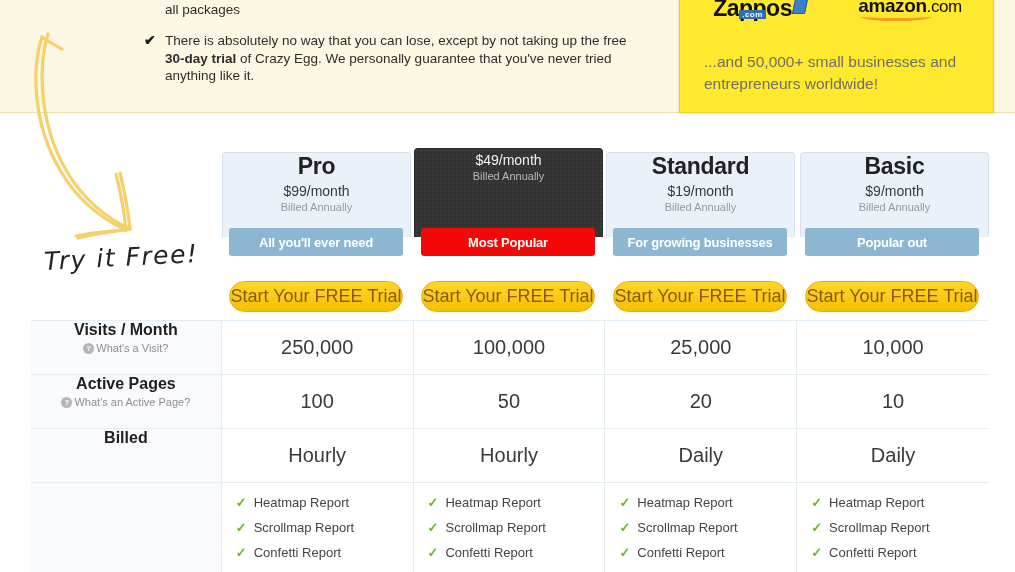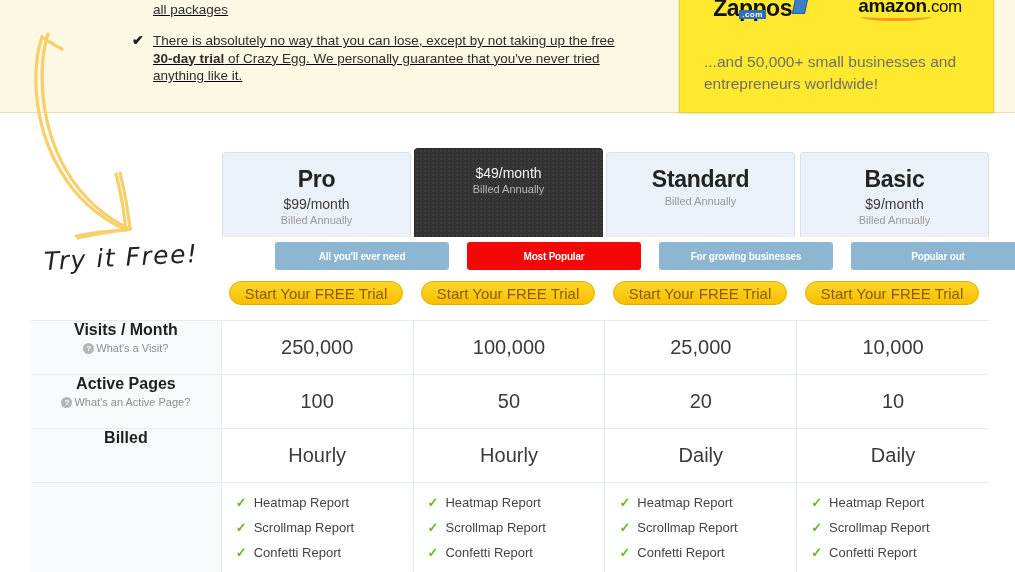--- a/index.html
+++ b/index.html
@@ -11,21 +11,21 @@
   }
   #page { position: relative; width: 1015px; height: 572px; background: #fff; }
 
   
   .cream-banner {
     position: absolute; left: 0; top: 0; width: 1015px; height: 113px;
     background: #fdf8e3;
     border-bottom: 1px solid #eadfae;
   }
   .guarantee-list {
-    position: absolute; left: 128px; top: 0px; width: 500px; text-decoration: underline;
+    position: absolute; left: 140px; top: 0px; width: 500px;
   }
   .gline-top {
     font-size: 13.5px; color: #2d2d2d; line-height: 17px;
     padding-left: 25px; padding-top: 1px;
   }
   .gitem {
     position: relative; padding-left: 25px; margin-top: 14px;
     font-size: 13.5px; line-height: 17.5px; color: #2d2d2d;
   }
   .gitem .tick {
@@ -89,52 +89,51 @@
     position: absolute; left: 31px; top: 148px; width: 958px;
   }
   .thead { position: relative; height: 172px; }
 
   .label-col-head { position: absolute; left: 0; top: 0; width: 191px; height: 172px; }
 
   .pcard {
     position: absolute; top: 4px; width: 189px;
     border: 1px solid #d5e1ec; border-bottom: none;
     background: #eaf1f8; border-radius: 4px 4px 0 0;
-    text-align: center; padding-top: 13px; height: 85px;
+    text-align: center; height: 85px;
   }
   .pcard.dark {
     top: 0px; height: 89px; background: #333333; border-color: #2b2b2b;
     background-image: radial-gradient(#3b3b3b 1px, transparent 1px);
     background-size: 4px 4px;
   }
   .pcard .pname {
     font-size: 23px; font-weight: bold; color: #222; letter-spacing: -0.3px;
   }
   .pcard.dark .pname { color: #ffffff; }
   .pcard .pprice { font-size: 14px; color: #3a3a3a; margin-top: 3px; }
   .pcard.dark .pprice { color: #f2f2f2; }
   .pcard .pbilled { font-size: 11px; color: #9a9a9a; margin-top: 2px; }
   .pcard.dark .pbilled { color: #b9b9b9; }
 
   .pbadge {
-    position: absolute; top: 94px; width: 174px; height: 28px;
-    border-radius: 3px; color: #fff; font-weight: bold; font-size: 10px;
+    position: absolute; top: 80px; width: 174px; height: 28px;
+    border-radius: 3px; color: #fff; font-weight: bold; font-size: 13px;
     display: flex; align-items: center; justify-content: center;
     letter-spacing: -0.2px;
-    margin-left: 46px;
   }
   .pbadge.blue { background: #8cb6d2; }
   .pbadge.red  { background: #f40707; }
 
   .pcta {
-    position: absolute; top: 133px; width: 174px; height: 24px;
+    position: absolute; top: 133px; width: 174px; height: 31px;
     border-radius: 17px;
     background: linear-gradient(#ffd62c, #f7bf00);
     border: 1px solid #e7ae00;
-    color: #8a5a06; font-size: 15px;
+    color: #8a5a06; font-size: 18px;
     display: flex; align-items: center; justify-content: center;
     cursor: pointer;
   }
 
   
   .trow { position: relative; display: flex; border-top: 1px solid #e2ecf4; }
   .tlabel {
     width: 191px; background: #f8fafd; border-right: 1px solid #e2ecf4;
     display: flex; flex-direction: column; align-items: center;
     justify-content: flex-start; text-align: center;
@@ -228,20 +227,21 @@
 
       <div class="pcard dark" style="left:383px">
         <div class="pprice">$49/month</div>
         <div class="pbilled">Billed Annually</div>
       </div>
       <div class="pbadge red" style="left:390px">Most Popular</div>
       <div class="pcta" style="left:390px">Start Your FREE Trial</div>
 
       <div class="pcard" style="left:575px">
         <div class="pname">Standard</div>
+        <div class="pprice">$19/month</div>
         <div class="pbilled">Billed Annually</div>
       </div>
       <div class="pbadge blue" style="left:582px">For growing businesses</div>
       <div class="pcta" style="left:582px">Start Your FREE Trial</div>
 
       <div class="pcard" style="left:769px">
         <div class="pname">Basic</div>
         <div class="pprice">$9/month</div>
         <div class="pbilled">Billed Annually</div>
       </div>

